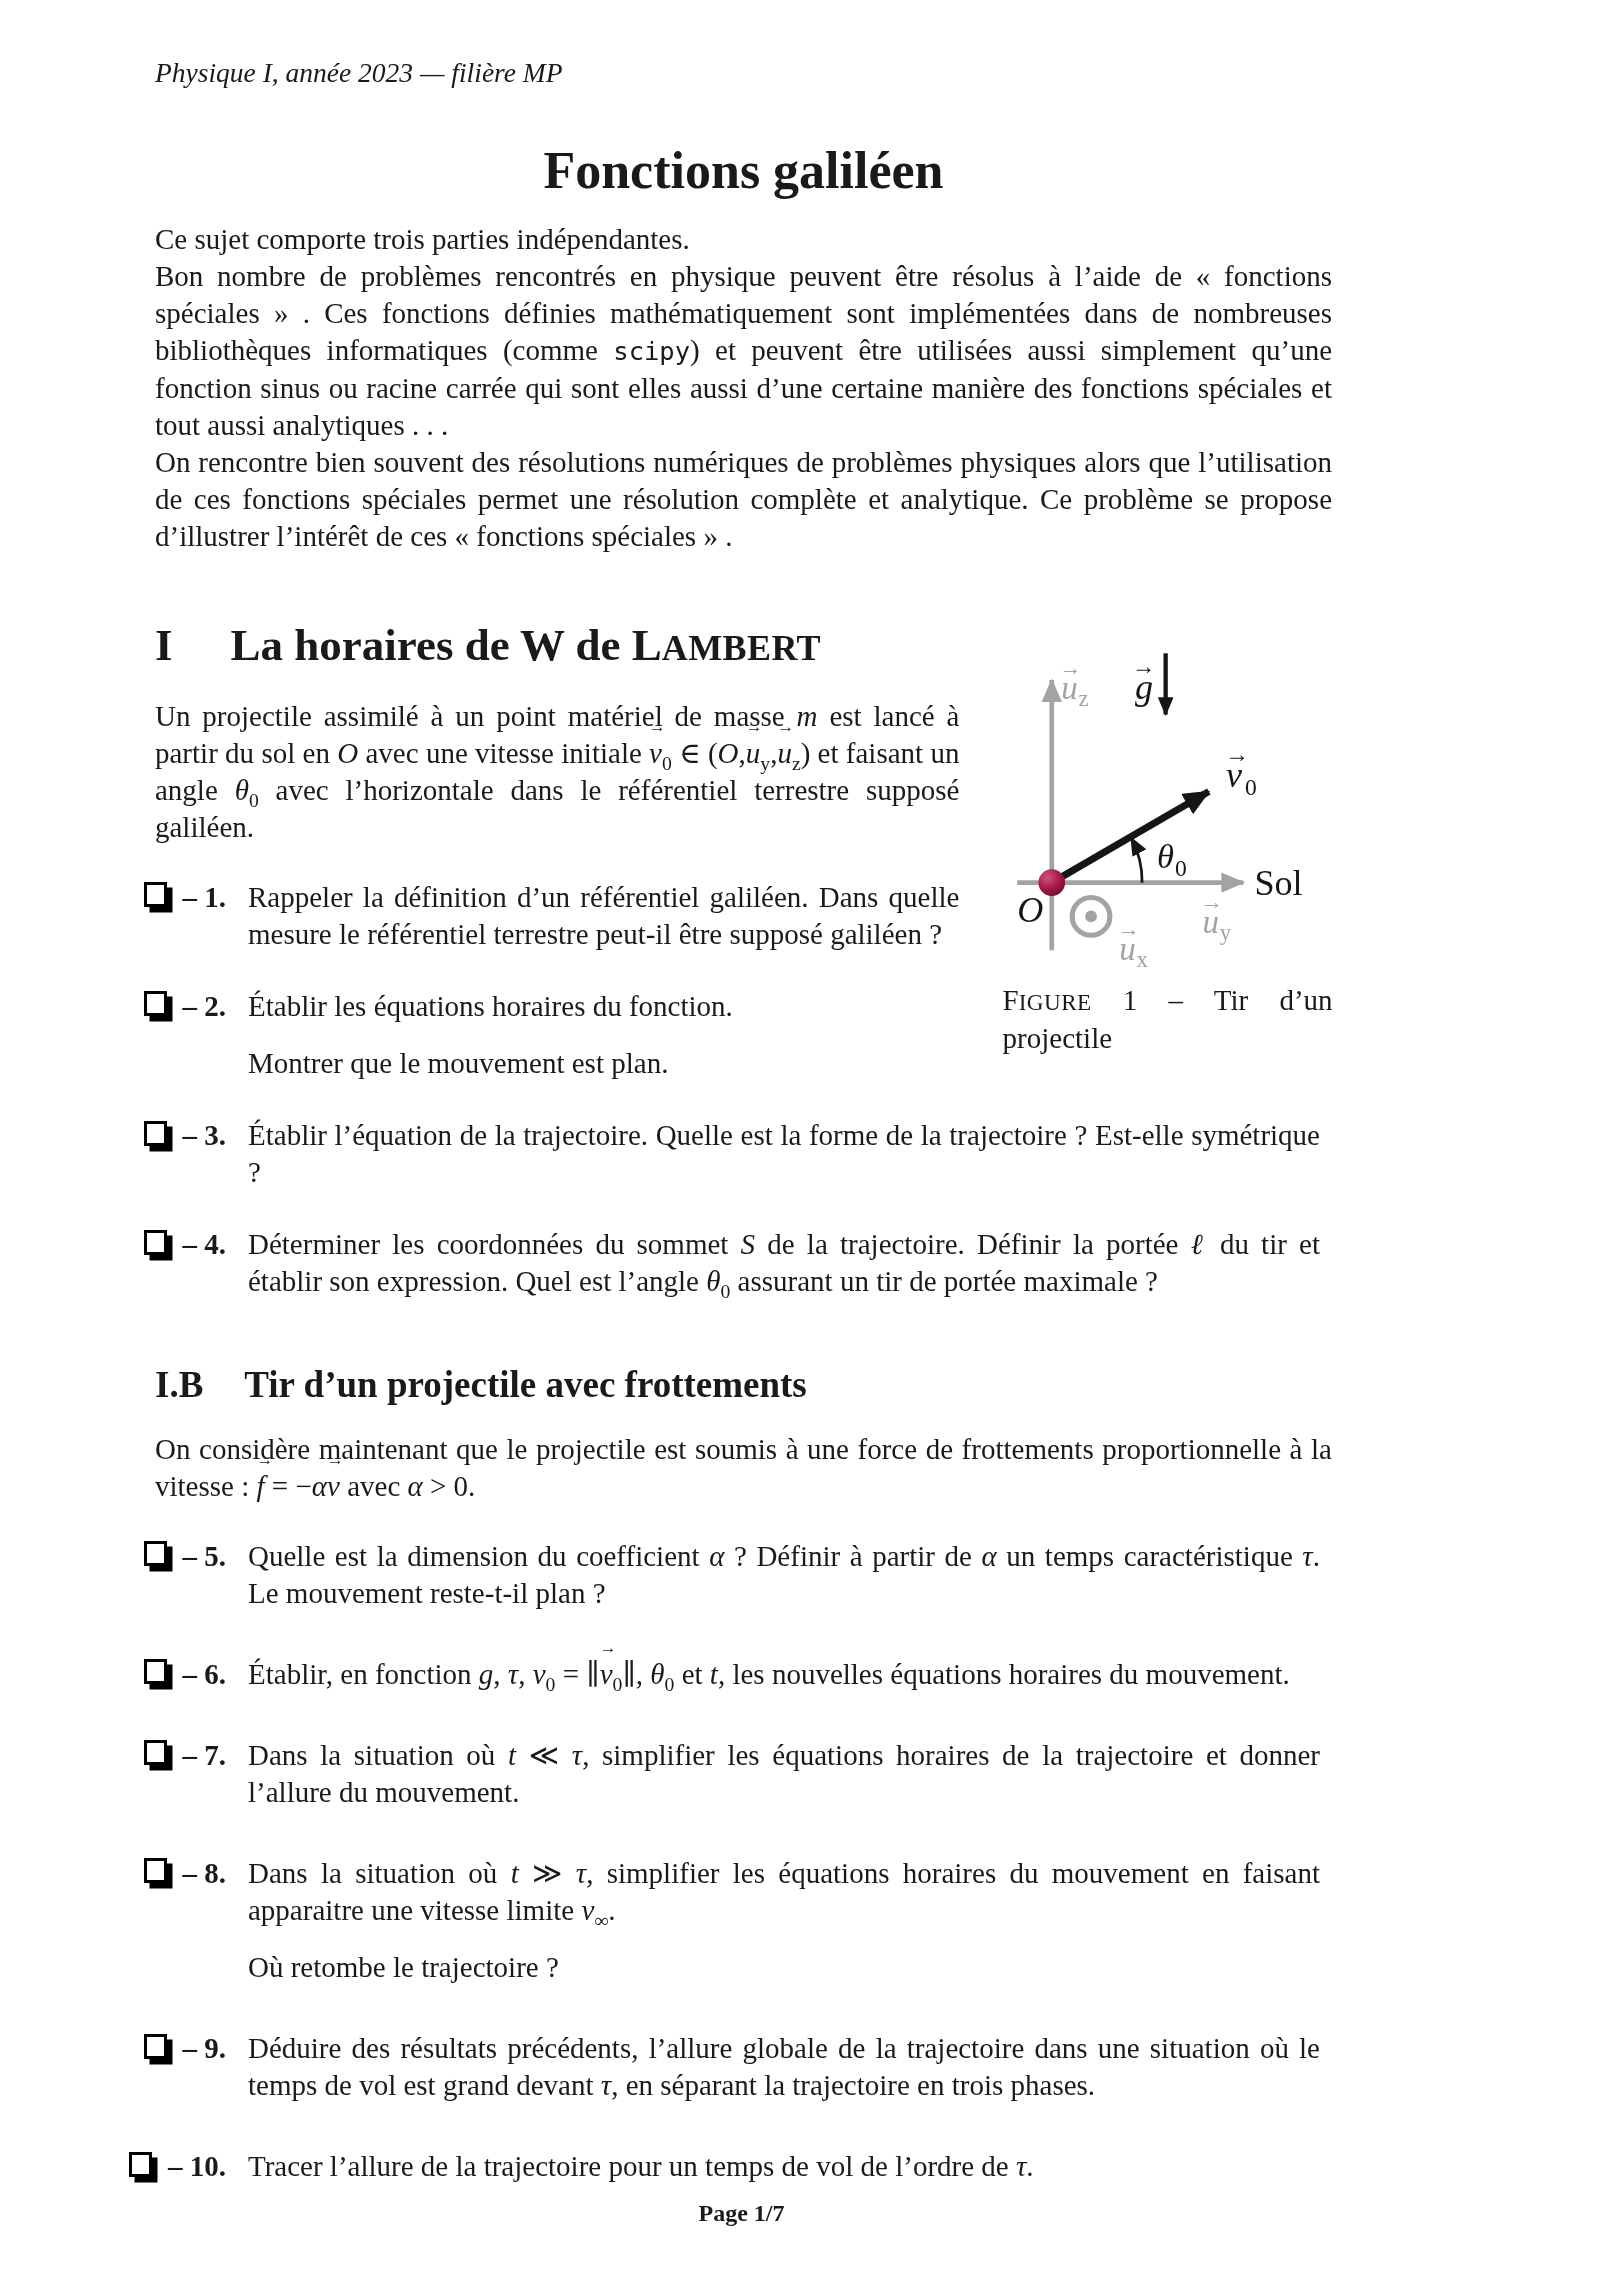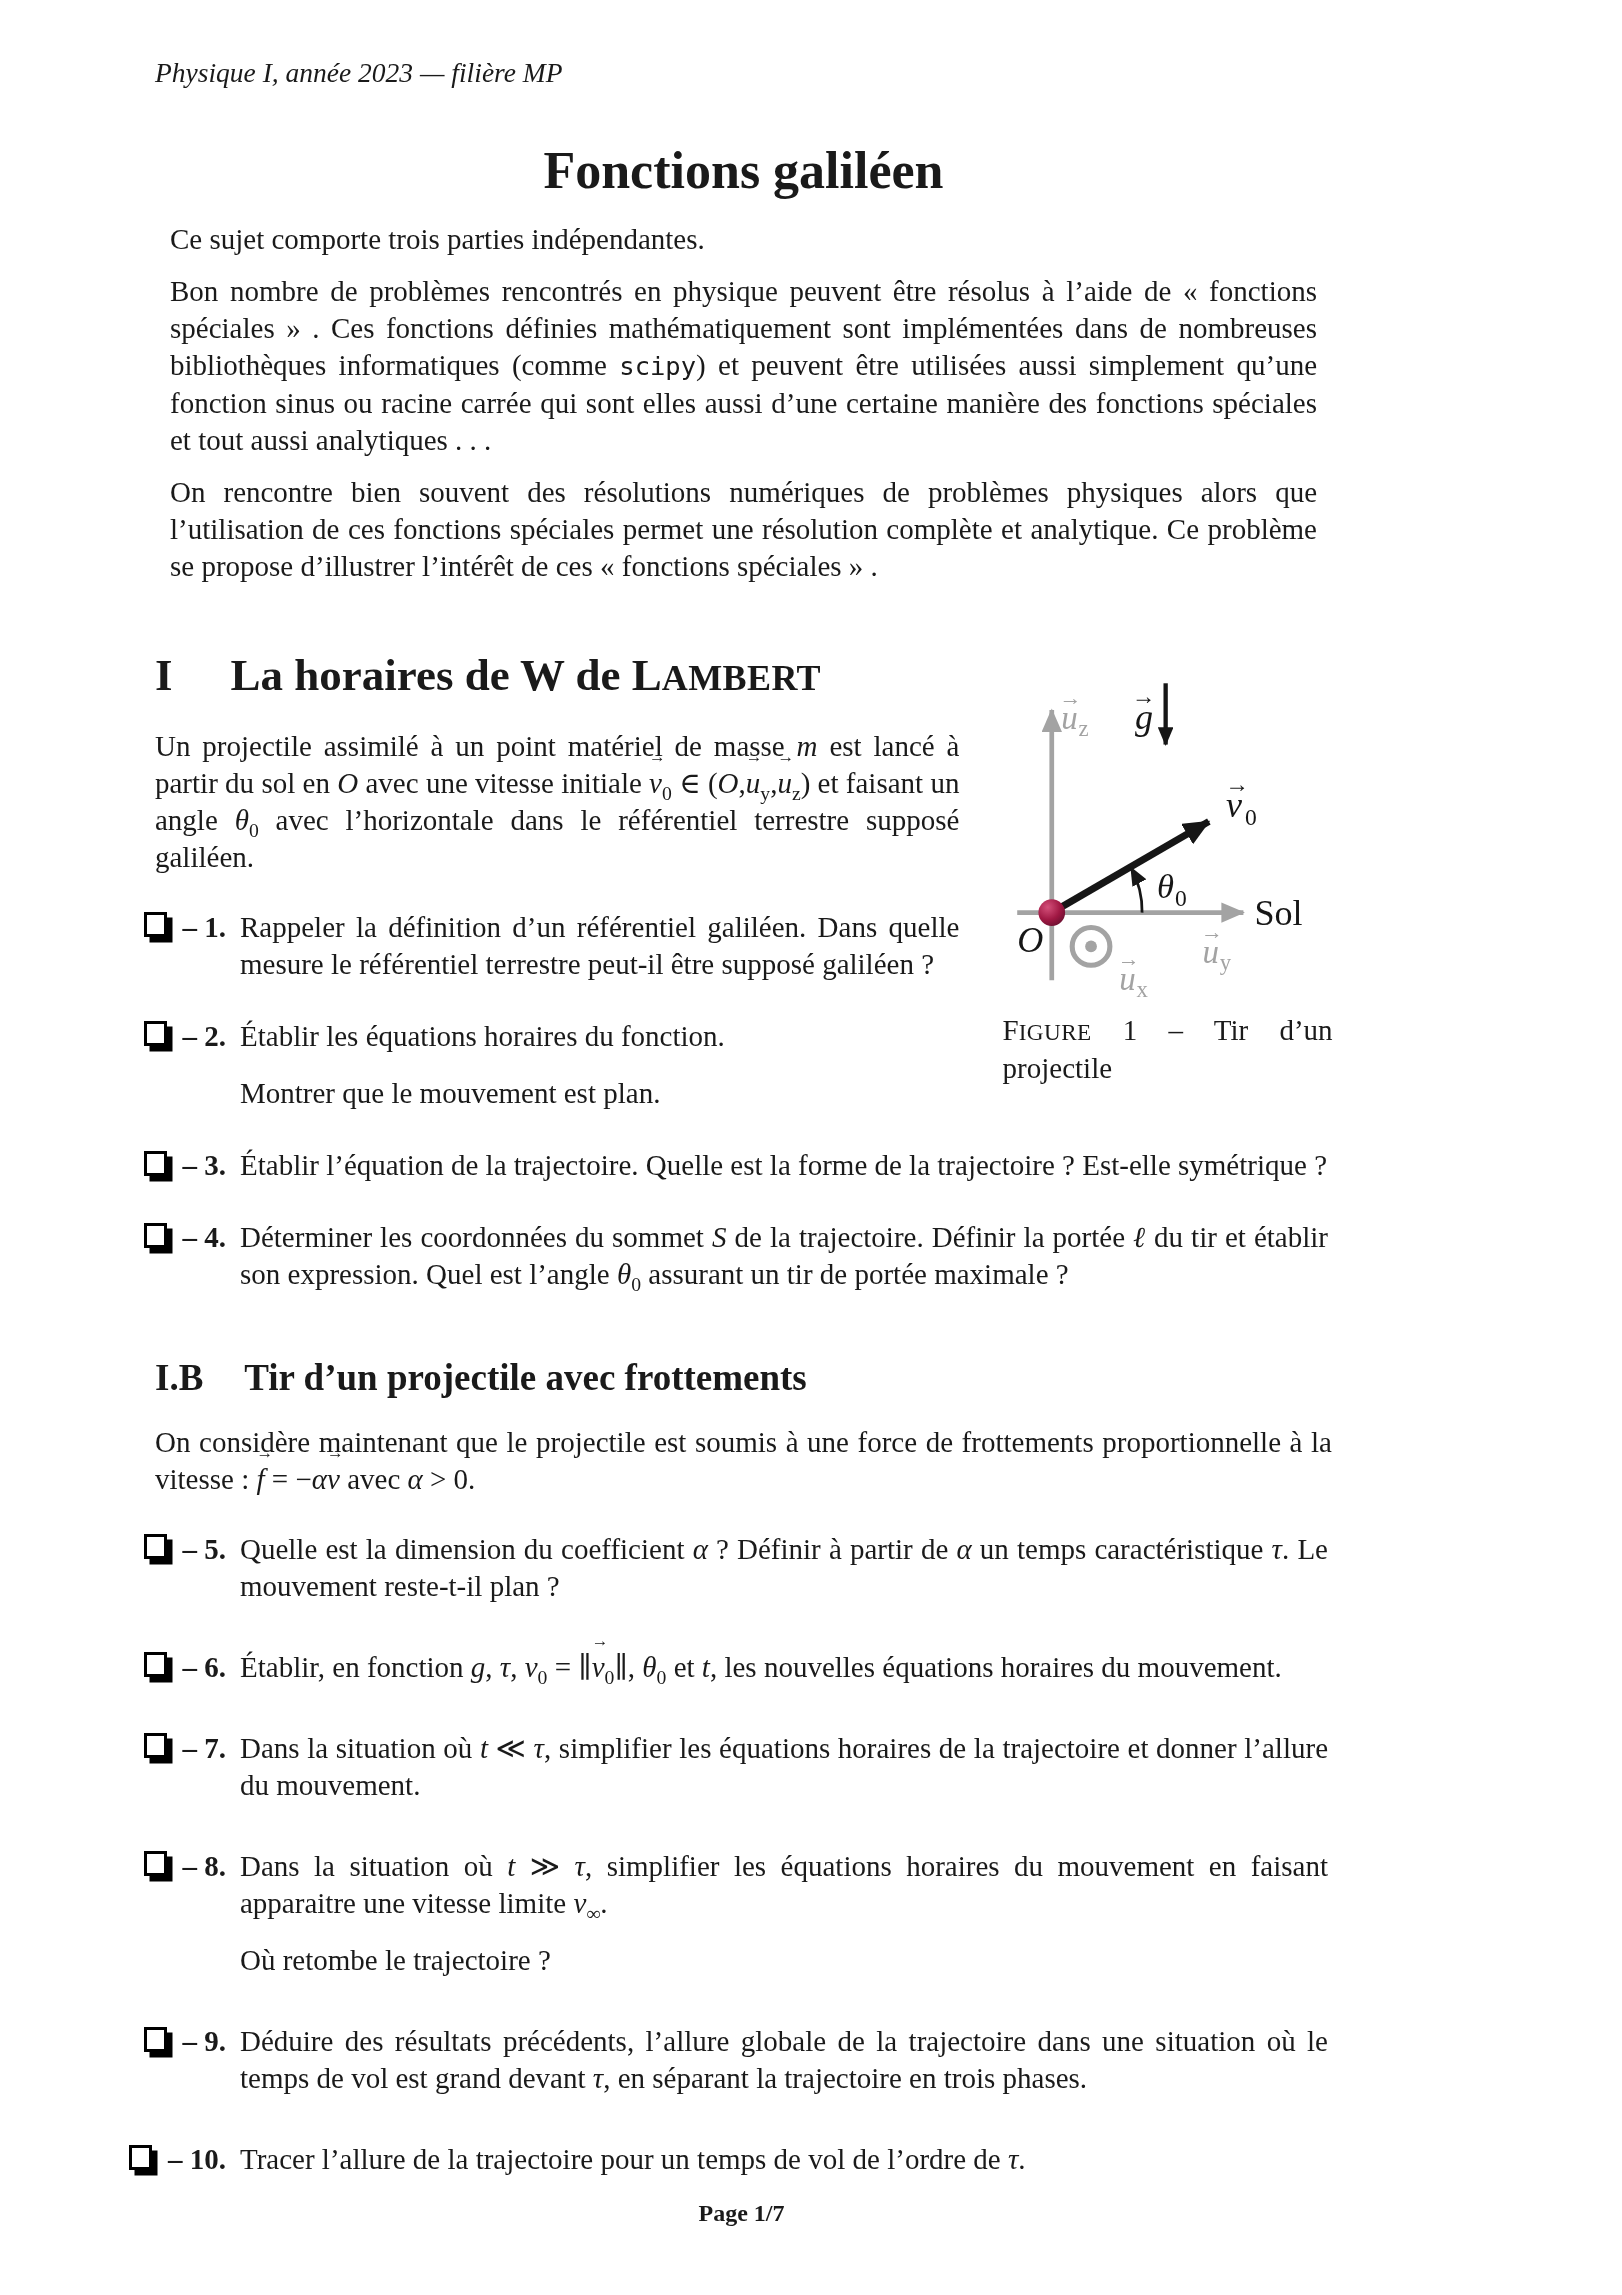--- a/index.html
+++ b/index.html
@@ -12,21 +12,21 @@
     font-size:29px;line-height:37px;
     overflow:hidden;
   }
   .content{padding:55px 151px 0 155px;}
   .doc-header{font-style:italic;font-size:27.5px;line-height:35px;}
   .doc-title{
     text-align:center;font-weight:bold;
     font-size:52px;line-height:63px;
     margin:49px 0 19px 0;
   }
-  .para{margin:15px;text-align:justify;}
+  .para{margin:0;text-align:justify;}
   .sec-h{
     font-weight:bold;font-size:45px;line-height:52px;
     margin:64px 0 0 0;
   }
   .sec-h .sec-num{display:inline-block;margin-right:58px;}
   .sub-h{
     font-weight:bold;font-size:37px;line-height:44px;
     margin:63px 0 0 0;
   }
   .sub-h .sub-num{display:inline-block;margin-right:41px;}
@@ -51,21 +51,21 @@
     display:flex;justify-content:flex-end;align-items:baseline;
     gap:10.2px;white-space:nowrap;font-weight:bold;line-height:37px;
   }
   .cbx{
     flex:none;align-self:center;
     width:17.3px;height:19px;
     border:3.1px solid #000;background:#fff;
     box-shadow:5.5px 5.5px 0 0 #000;
     margin-top:-4.7px;margin-right:5.5px;
   }
-  .q-body p{margin:4px;text-align:justify;}
+  .q-body p{margin:12px;text-align:justify;}
   .q-body p + p{margin-top:20.4px;}
   
   .figure-float{
     float:right;width:349px;
     margin:-27px 0 14px 23.6px;
   }
   .figure-float svg{display:block;margin-left:19.6px;overflow:visible;font-family:"Liberation Serif","DejaVu Serif",serif;}
   .fig-caption{
     margin:12.6px 0 0 19.6px;width:330px;
     text-align:justify;font-size:29px;line-height:36px;

